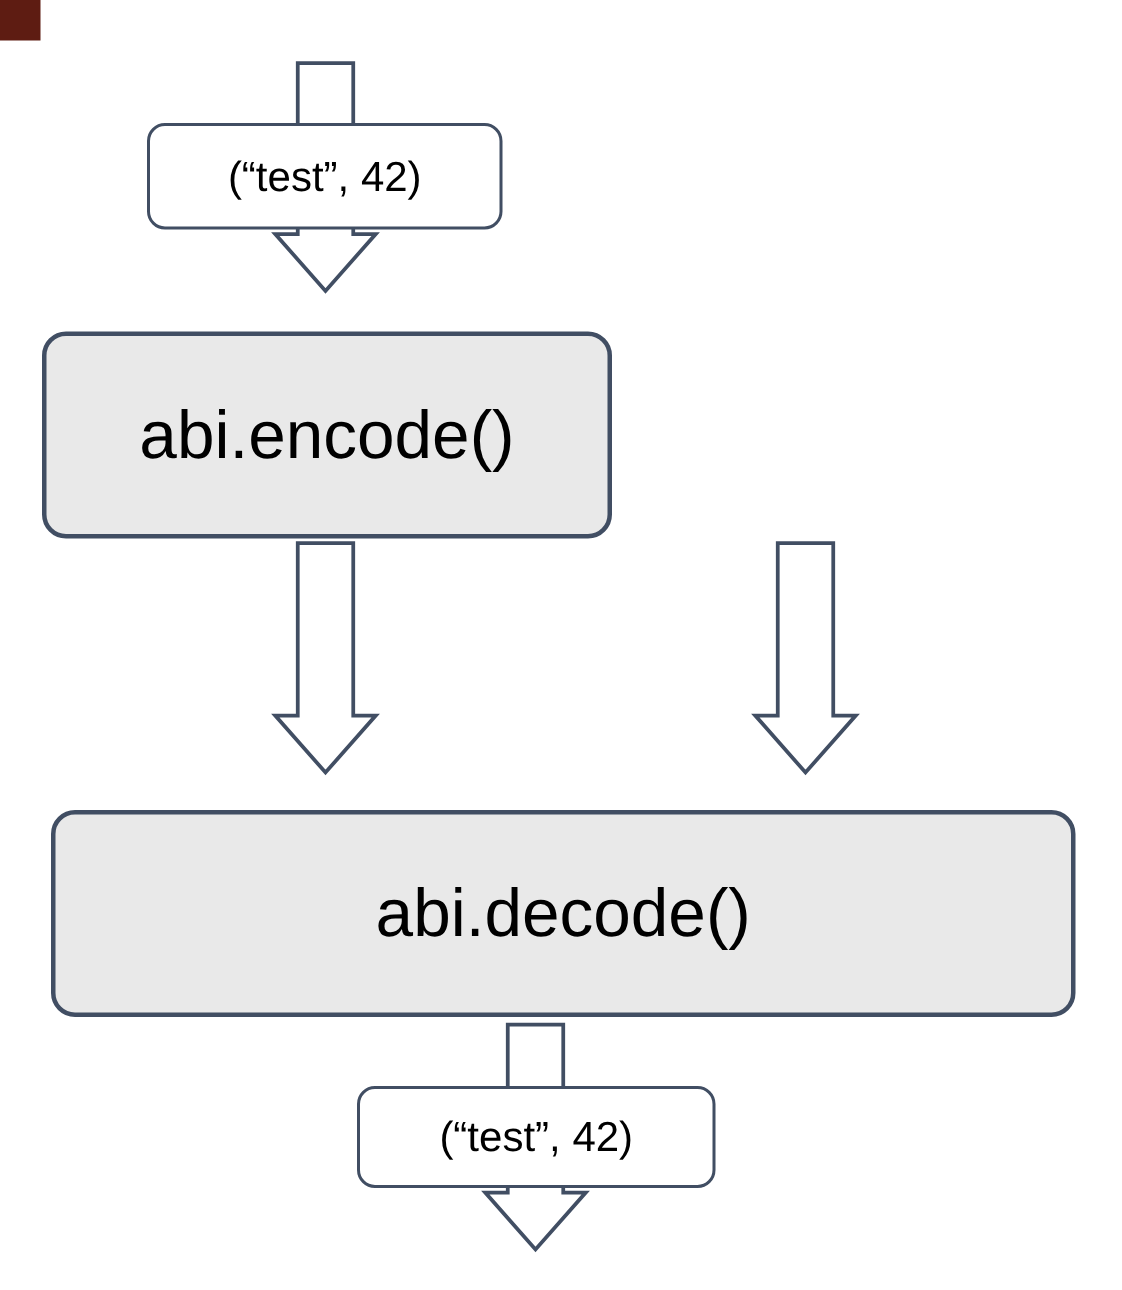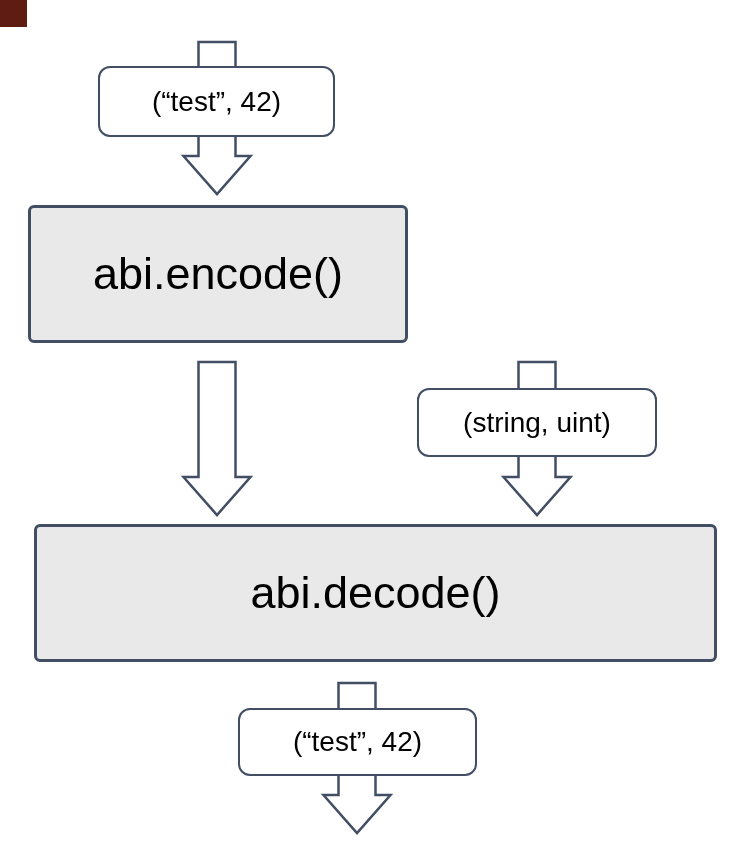--- a/index.html
+++ b/index.html
@@ -30,31 +30,32 @@
   }
   .node {
     position: absolute;
     box-sizing: border-box;
     display: flex;
     align-items: center;
     justify-content: center;
     color: var(--text, #000000);
     z-index: 2;
     white-space: nowrap;
+    margin-top: 16px;
   }
   .label-pill {
     background: var(--label_fill, #ffffff);
     border: 2.5px solid var(--stroke, #414e63);
     border-radius: 12px;
     font-size: 28px;
   }
   .process-box {
     background: var(--process_fill, #e9e9e9);
     border: 3px solid var(--stroke, #414e63);
-    border-radius: 6px;
+    border-radius: 16px;
     font-size: 45px;
   }
 </style>
 </head>
 <body>
 
 <div class="canvas">
 
   <div class="corner-marker"></div>
 
@@ -63,19 +64,18 @@
     <polygon points="198.5,362 235.5,362 235.5,477 250.5,477 217,515 183.5,477 198.5,477"></polygon>
     <polygon points="518.5,362 555.5,362 555.5,477 570.5,477 537,515 503.5,477 518.5,477"></polygon>
     <polygon points="338.5,683 375.5,683 375.5,795 390.5,795 357,833 323.5,795 338.5,795"></polygon>
   </svg>
 
   <div class="node label-pill" style="left:98px; top:66px; width:237px; height:71px;">(“test”, 42)</div>
 
   <div class="node process-box" style="left:28px; top:205px; width:380px; height:138px;">abi.encode()</div>
 
 
-  <div class="node label-pill" style="left:417px; top:388px; width:240px; height:69px;">(string, uint)</div>
 
   <div class="node process-box" style="left:34px; top:524px; width:683px; height:138px;">abi.decode()</div>
 
   <div class="node label-pill" style="left:238px; top:708px; width:239px; height:68px;">(“test”, 42)</div>
 
 </div>
 
 </body></html>

